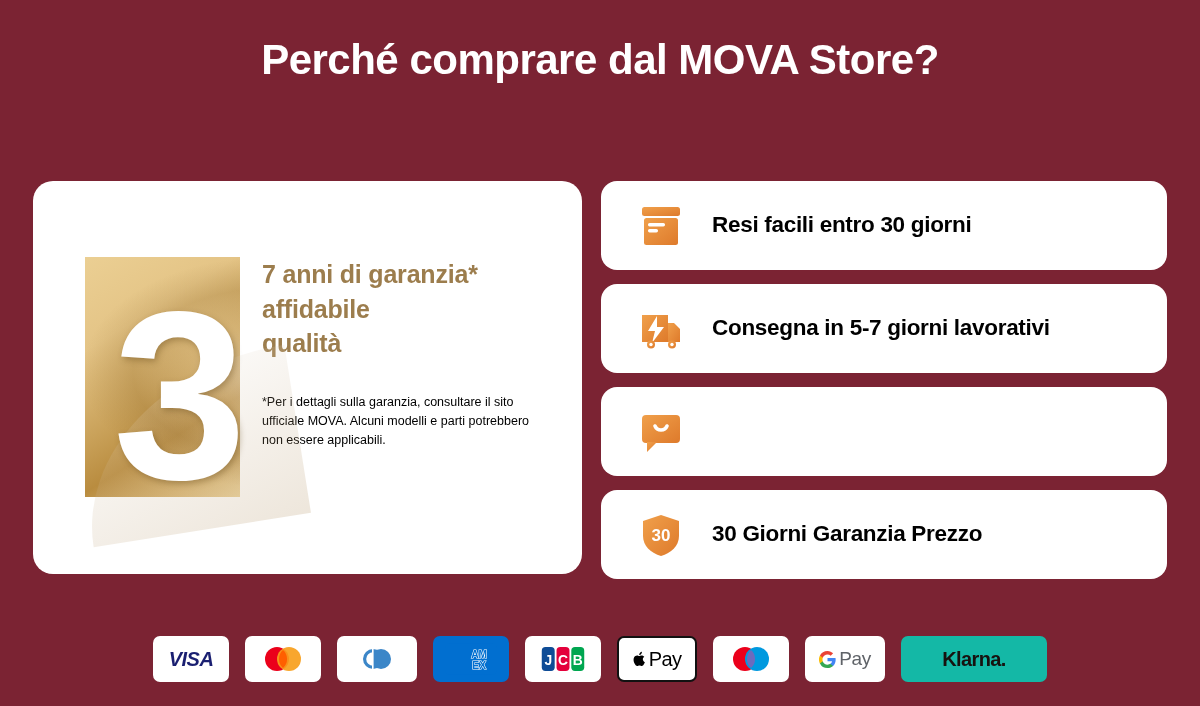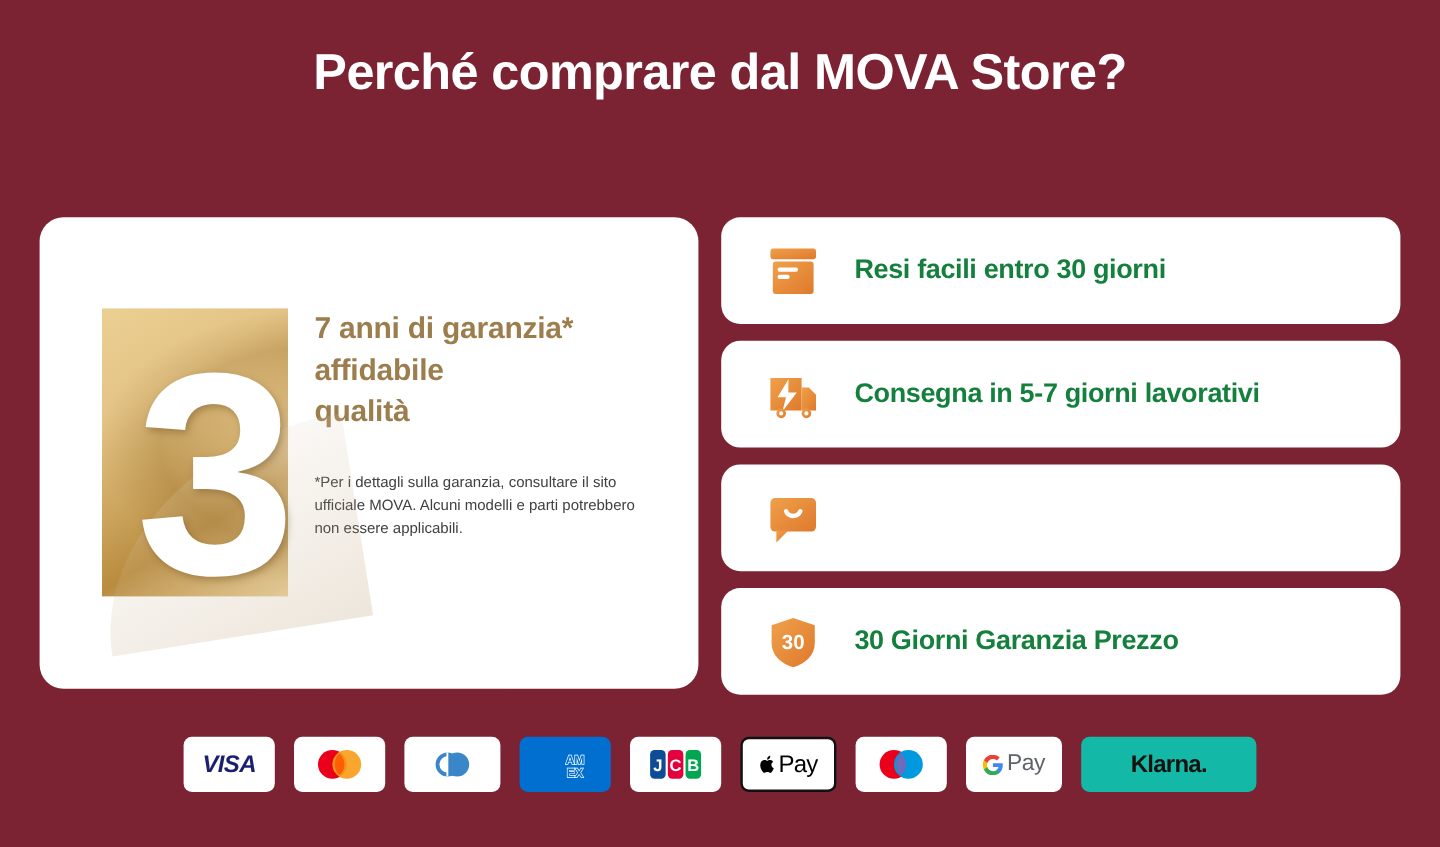--- a/index.html
+++ b/index.html
@@ -110,21 +110,21 @@
     color: #9C7D4D;
     font-size: 25px;
     font-weight: bold;
     line-height: 1.38;
     white-space: pre-line;
     letter-spacing: -0.2px;
   }
 
   .warranty-note {
     margin-top: 32px;
-    color: #404040;
+    color: #000000;
     font-size: 12.5px;
     line-height: 1.55;
     max-width: 268px;
   }
 
   
   .features {
     display: flex;
     flex-direction: column;
     justify-content: space-between;
@@ -143,21 +143,21 @@
 
   .feature-icon {
     width: 46px;
     height: 46px;
     flex: none;
     position: relative;
   }
 
   .feature-label {
     margin-left: 28px;
-    color: #15803d;
+    color: #000000;
     font-size: 22.5px;
     font-weight: bold;
     line-height: 1.27;
     white-space: pre-line;
     letter-spacing: -0.3px;
   }
 
   
   .payments {
     position: absolute;
@@ -172,20 +172,21 @@
 
   .pay-badge {
     height: 46px;
     background: #FFFFFF;
     border-radius: 7px;
     display: flex;
     align-items: center;
     justify-content: center;
     padding: 0 14px;
     min-width: 70px;
+    margin-top: 22px;
   }
 
   .pay-badge.amex { background: #016FD0; padding: 12px; width: 76px; }
   .pay-badge.applepay { background: #FFFFFF; border: 2px solid #111; width: 80px; }
   .pay-badge.klarna { background: #14b8a6; width: 146px; }
   .pay-badge.visa   { width: 76px; }
   .pay-badge.mc     { width: 76px; }
   .pay-badge.diners { width: 80px; }
   .pay-badge.jcb    { width: 76px; }
   .pay-badge.maestro{ width: 76px; }

